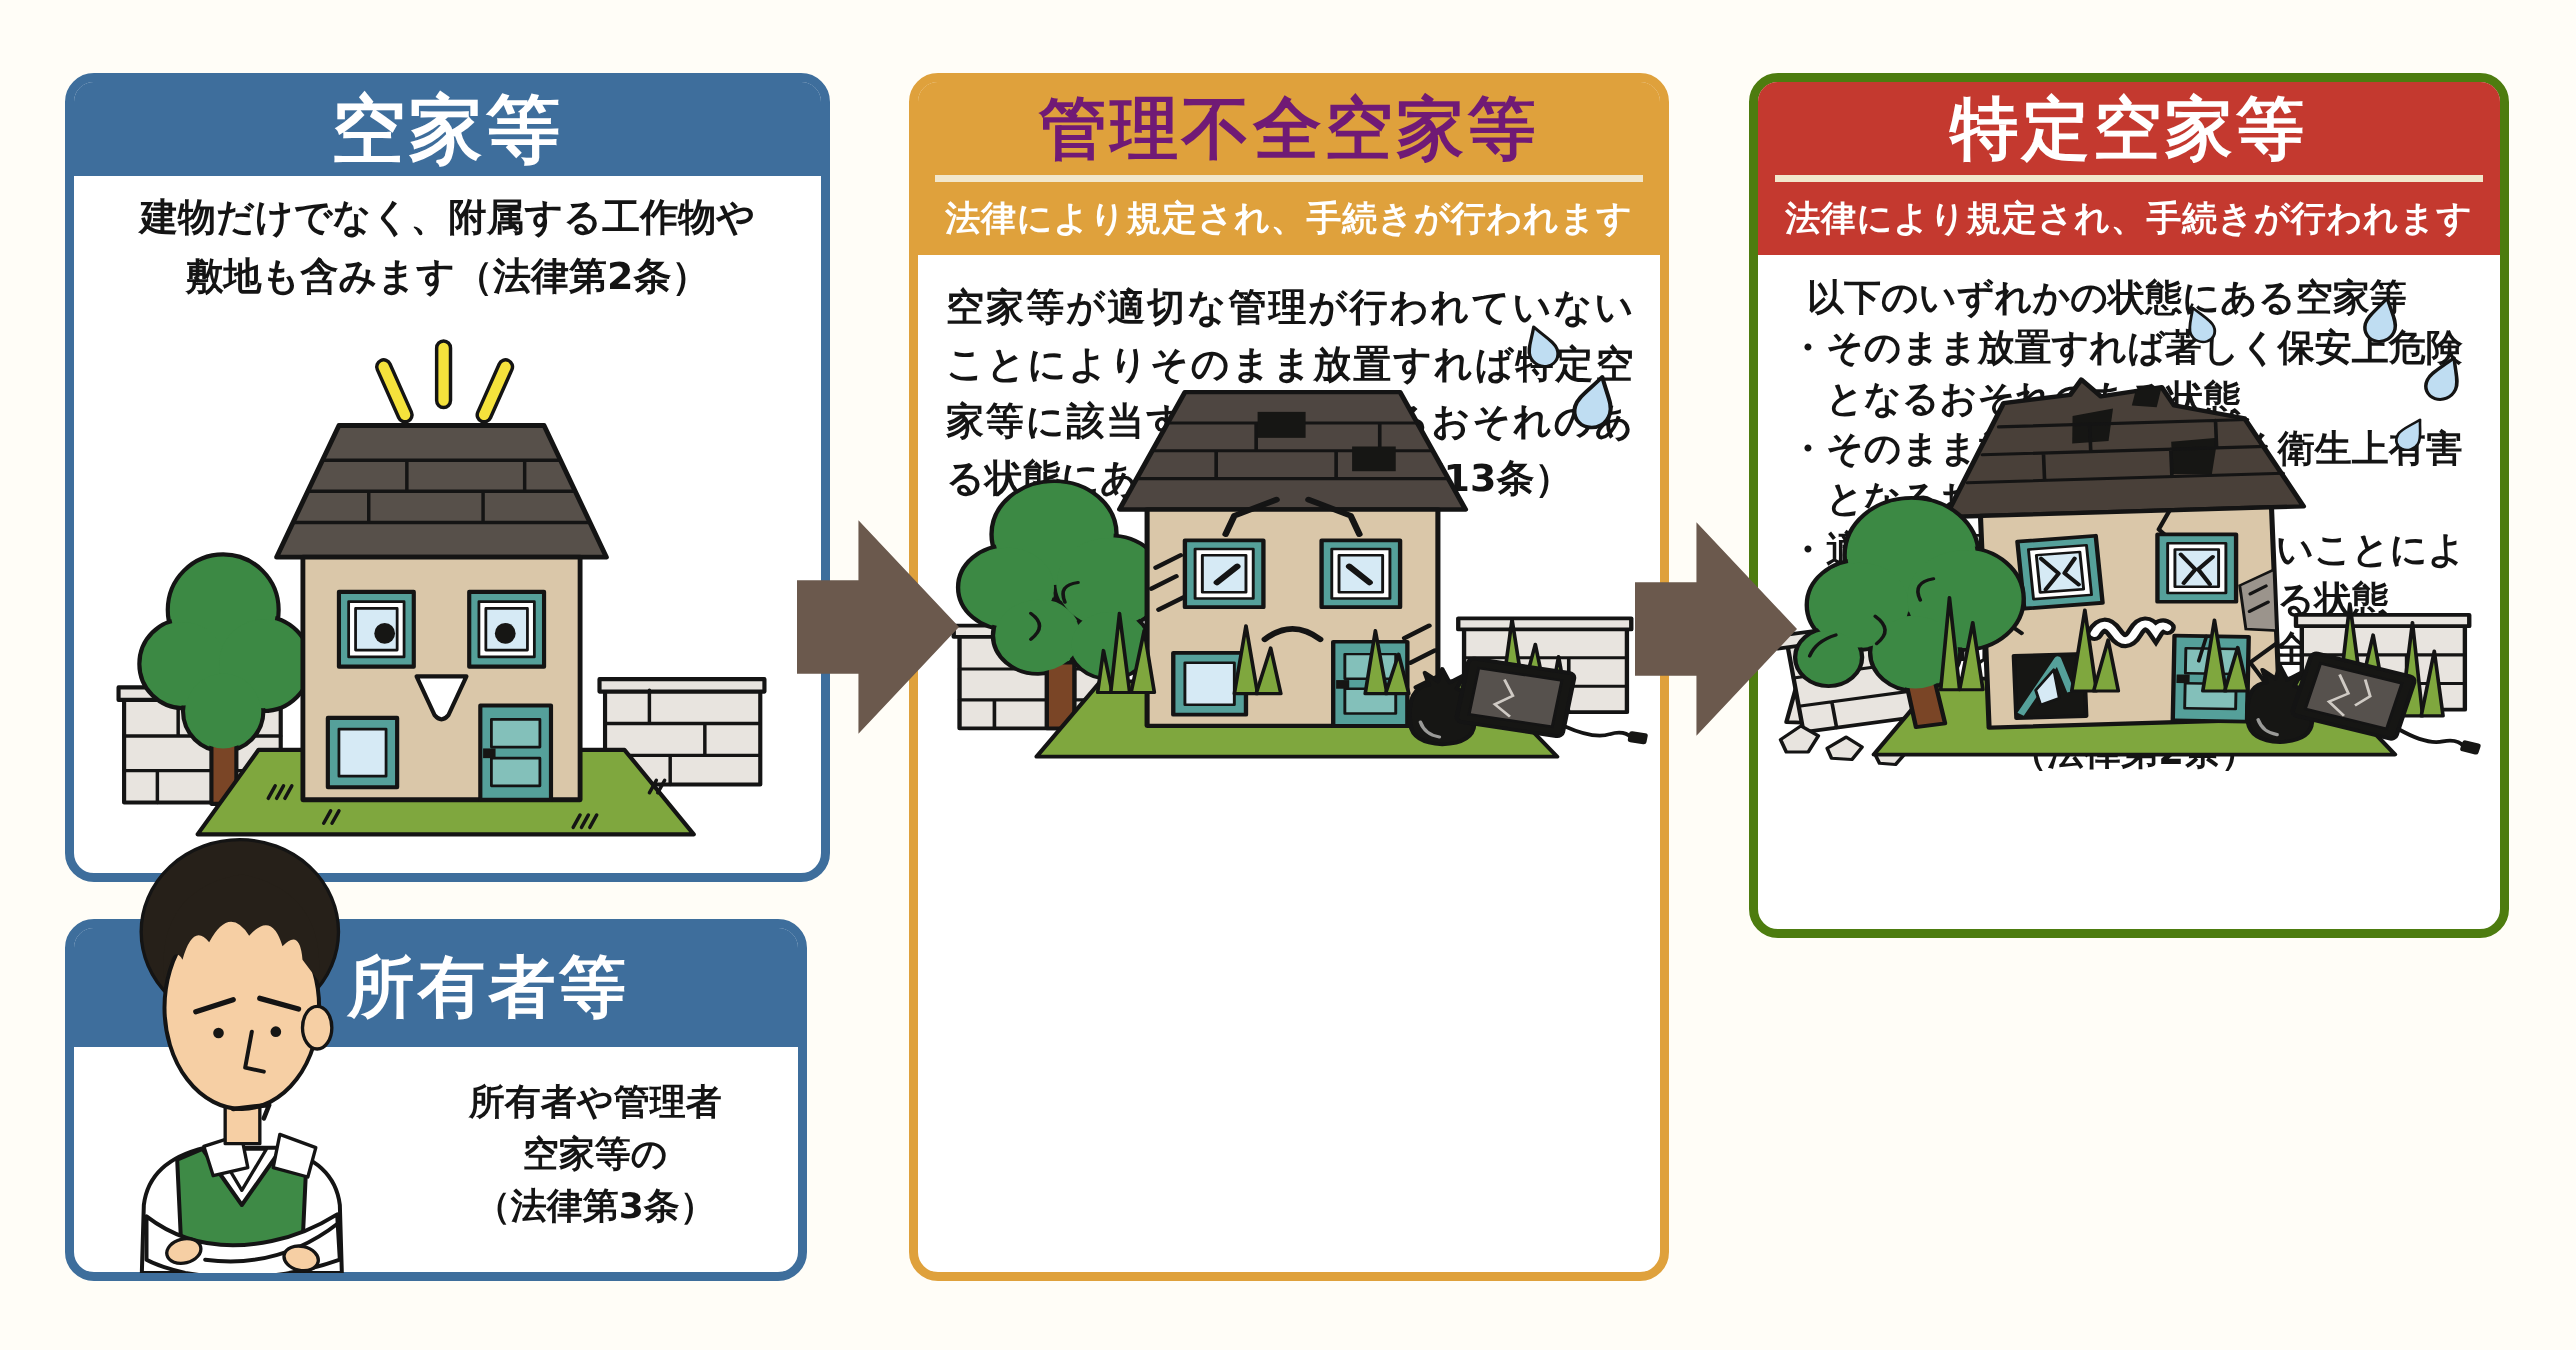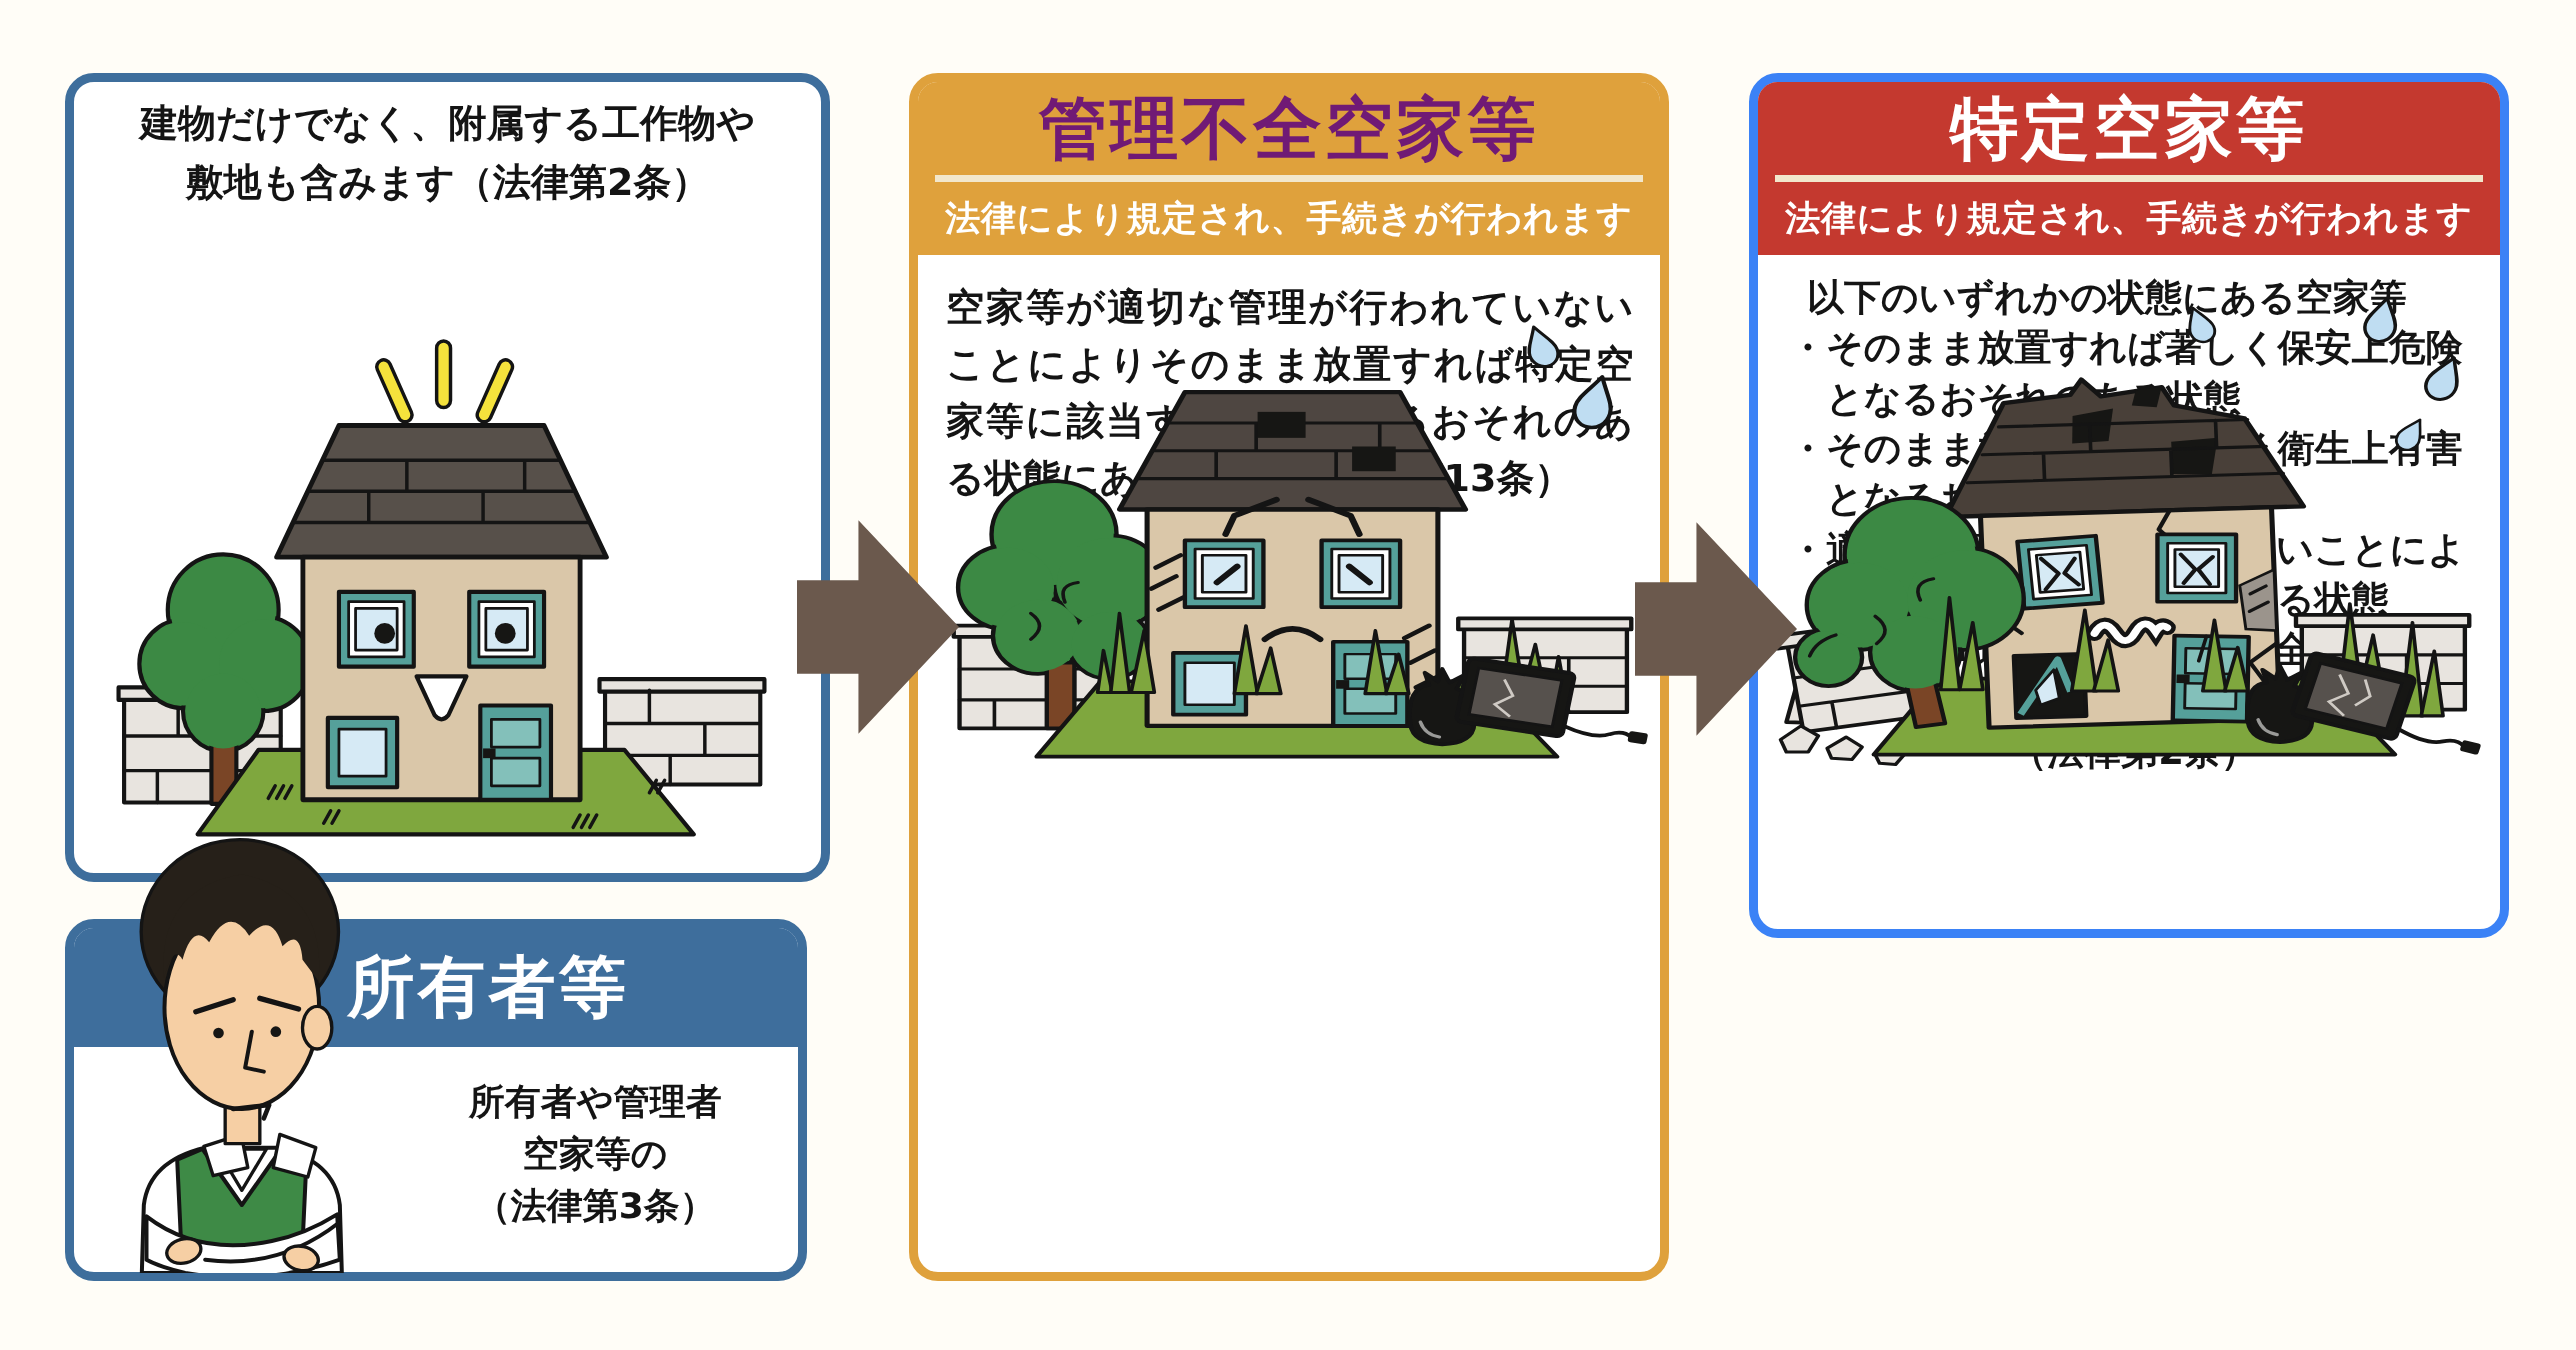--- a/index.html
+++ b/index.html
@@ -2,21 +2,21 @@
 <html lang="ja" style="font-size:11.2px"><head>
 <meta charset="utf-8">
 <style>
   html,body{margin:0;padding:0;background:#FFFDF7;}
   .stage{position:relative;width:2576px;height:1351px;background:#FFFDF7;overflow:hidden;
          font-family:"DejaVu Sans","Liberation Sans",sans-serif;color:#141414;}
   .panel{position:absolute;background:#FFFFFF;box-sizing:border-box;}
   .p-akiya{left:65px;top:73px;width:765px;height:809px;border:9px solid #3E6E9C;border-radius:29px;}
   .p-owner{left:65px;top:919px;width:742px;height:362px;border:9px solid #3E6E9C;border-radius:29px;}
   .p-kanri{left:909px;top:73px;width:760px;height:1208px;border:9px solid #DFA13C;border-radius:29px;}
-  .p-tokutei{left:1749px;top:73px;width:760px;height:865px;border:9px solid #3b82f6;border-radius:29px;}
+  .p-tokutei{left:1749px;top:73px;width:760px;height:865px;border:9px solid #4d7c0f;border-radius:29px;}
   .header-block{border-radius:19.6px 19.6px 0 0;}
   .hb-blue{background:#3E6E9C;} .hb-orange{background:#DFA13C;} .hb-red{background:#C4392F;}
   .title-row{display:flex;align-items:center;justify-content:center;}
   .p-akiya .title-row{height:94px;}
   .p-kanri .title-row,.p-tokutei .title-row{height:93px;}
   .p-owner .title-row{height:119px;padding-left:105px;}
   .panel-title{font-weight:800;letter-spacing:3.5px;line-height:1;}
   .p-akiya .panel-title{font-size:74px;color:#FFFFFF;}
   .p-owner .panel-title{font-size:67px;color:#FFFFFF;}
   .p-kanri .panel-title{font-size:68px;color:#701a75;}
@@ -54,20 +54,25 @@
   .sk-green{fill:#3C8944;} .sk-trunk{fill:#7A4526;} .sk-skin{fill:#F6CFA4;}
   .sk-vest{fill:#3E8A46;} .sk-hair{fill:#262019;} .sk-drop{fill:#BFDDF2;}
   .sk-spark{fill:#F5E23C;} .sk-black{fill:#161614;} .sk-white{fill:#FFFFFF;}
 </style>
 </head>
 <body>
 
 <div class="stage">
 
   <section class="panel p-akiya">
+    <div class="header-block hb-blue">
+      <div class="title-row">
+        <h2 class="panel-title">空家等</h2>
+      </div>
+    </div>
     <p class="akiya-desc">建物だけでなく、附属する工作物や
 敷地も含みます（法律第2条）</p>
 
     <svg class="illus" style="left:21px;top:231px;" width="693" height="541" viewBox="0 0 1000 780">
       <g>
         <rect class="sk-spark s5" x="-10" y="-48" width="20" height="96" rx="10" transform="translate(432,112) rotate(-24)"></rect>
         <rect class="sk-spark s5" x="-10" y="-48" width="20" height="96" rx="10" transform="translate(503,88)"></rect>
         <rect class="sk-spark s5" x="-10" y="-48" width="20" height="96" rx="10" transform="translate(577,112) rotate(24)"></rect>
       </g>
       <g>

